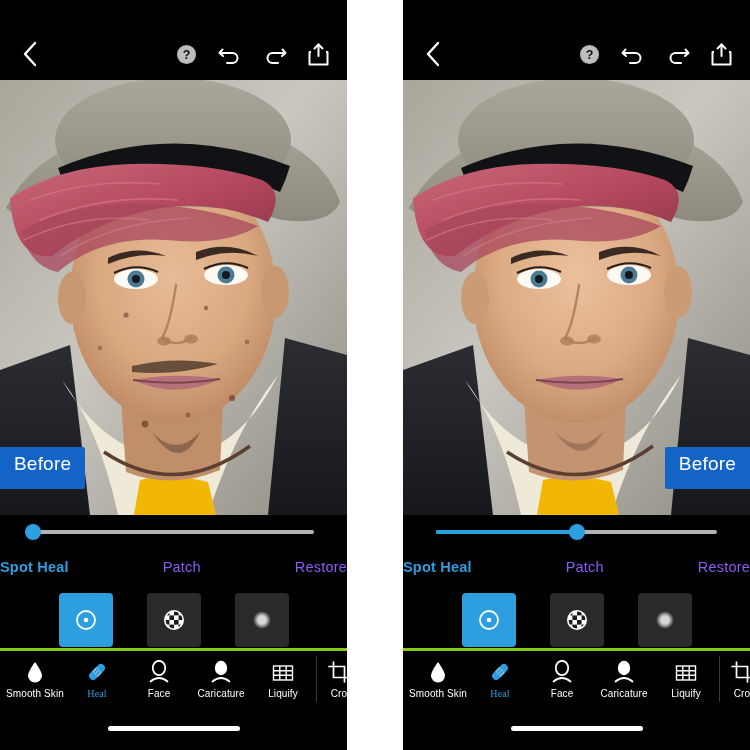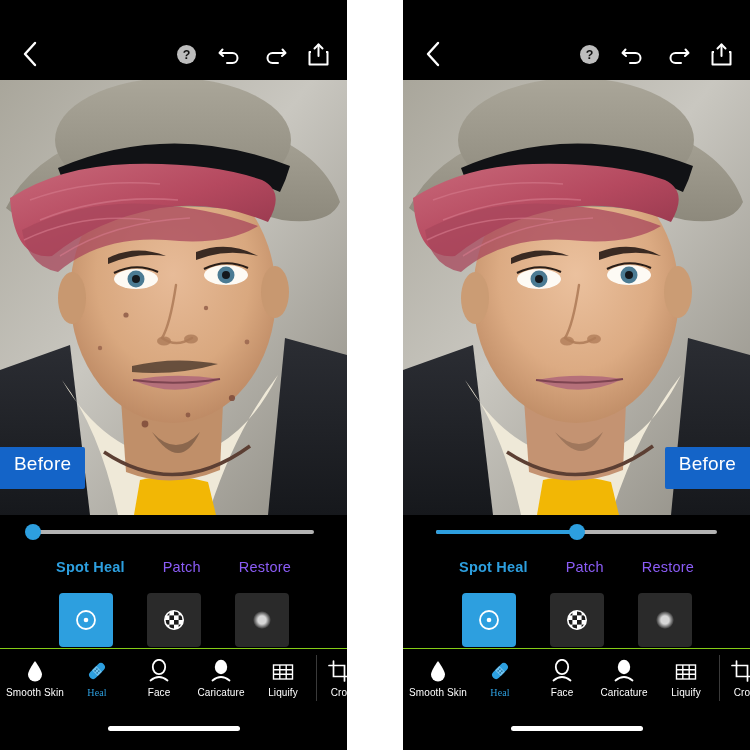--- a/index.html
+++ b/index.html
@@ -89,21 +89,21 @@
     position: absolute;
     top: 50%;
     width: 16px; height: 16px;
     border-radius: 50%;
     transform: translate(-50%, -50%);
   }
 
   
   .modes {
     display: flex;
-    justify-content: center;
+    justify-content: space-between;
     gap: 38px;
     padding: 10px 0 6px 0;
     background: #000;
   }
   .mode {
     font-size: 14.5px;
     color: #8b5cf6;
     letter-spacing: .2px;
     white-space: nowrap;
   }
@@ -134,21 +134,21 @@
   }
   .option .lbl.sel { color: #2d9fdf; }
 
   
   .toolbar {
     position: absolute;
     left: 0; right: 0;
     bottom: 44px;
     height: 58px;
     background: #000;
-    border-top: 1px solid #84cc16;
+    border-top: 3px solid #84cc16;
     display: flex;
     align-items: center;
     padding-left: 4px;
     overflow: hidden;
   }
   .tool {
     flex: 0 0 auto;
     width: 62px;
     text-align: center;
     color: #ffffff;

